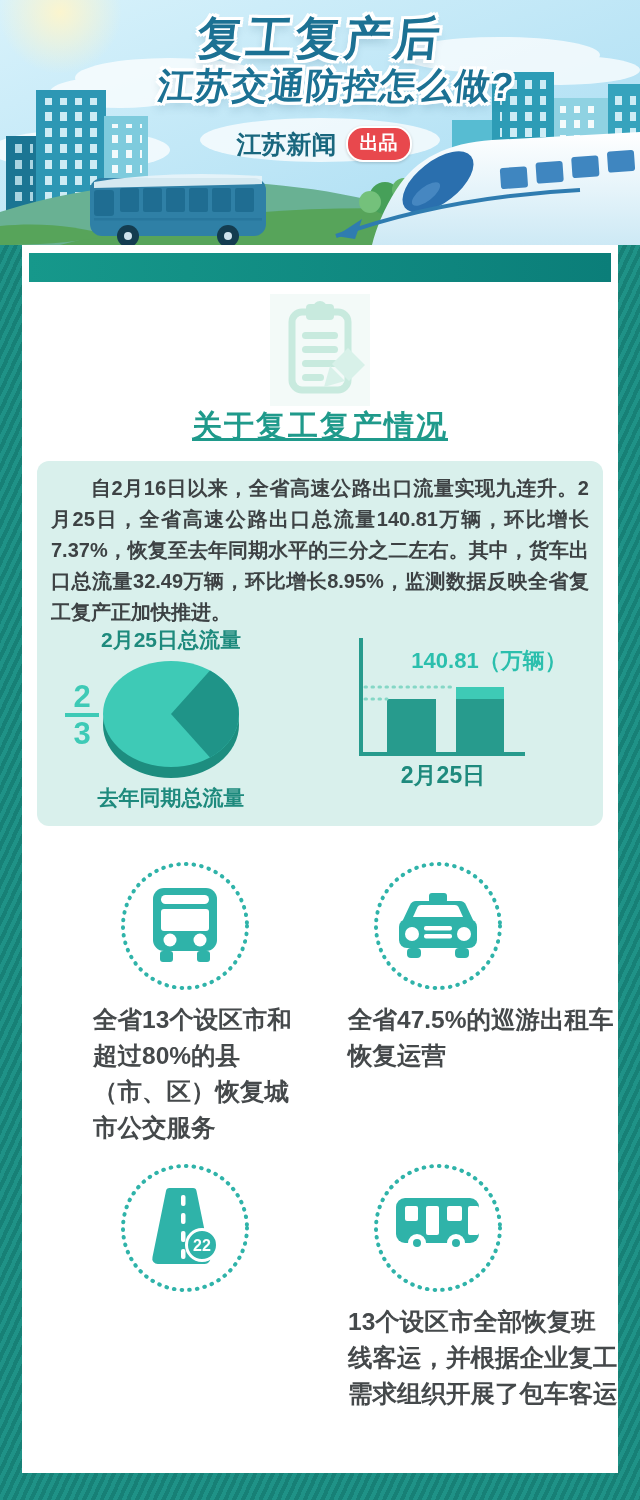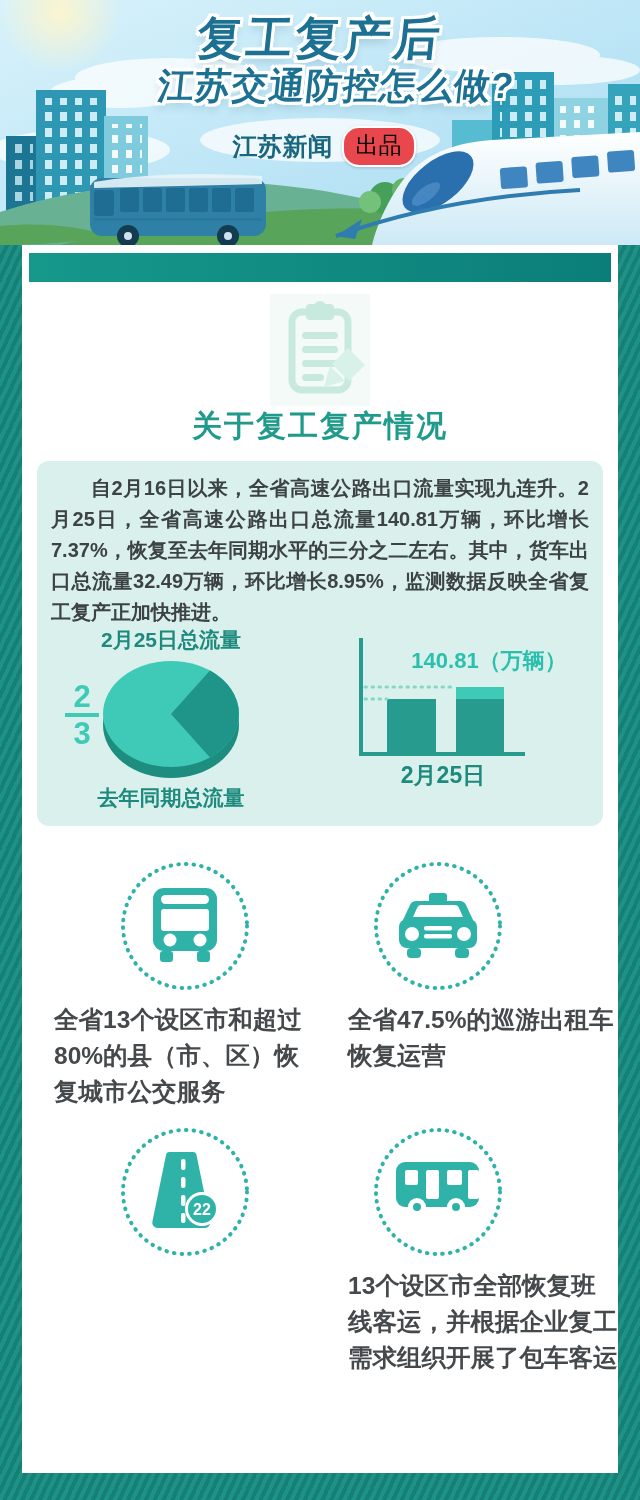--- a/index.html
+++ b/index.html
@@ -10,47 +10,47 @@
   .header{position:relative;width:640px;height:245px;overflow:hidden;}
   .header-art{position:absolute;left:0;top:0;width:640px;height:245px;}
   .title1,.title2{position:absolute;left:0;width:100%;text-align:center;font-weight:bold;
     color:#1c7193;transform:skewX(-6deg);
     text-shadow:-3px -3px 0 #fff,3px -3px 0 #fff,-3px 3px 0 #fff,3px 3px 0 #fff,
       0 -3px 0 #fff,0 3px 0 #fff,-3px 0 0 #fff,3px 0 0 #fff,0 6px 8px rgba(20,80,110,.25);}
   .title1{top:8px;font-size:46px;letter-spacing:3px;}
   .title2{top:62px;font-size:36px;letter-spacing:1px;padding-left:16px;}
   .byline{position:absolute;top:126px;left:24px;width:600px;display:flex;justify-content:center;align-items:center;gap:9px;}
   .byline-name{font-size:25px;font-weight:bold;color:#19677e;}
-  .byline-badge{background:#e8484d;color:#000000;font-size:23px;font-weight:normal;
+  .byline-badge{background:#e8484d;color:#ffffff;font-size:19px;font-weight:bold;
     padding:2px 12px 4px;border-radius:17px;border:2px solid #fff;box-shadow:0 1px 3px rgba(0,0,0,.18);}
   
   .card{margin:0 22px;height:1228px;background:#fff;box-sizing:border-box;overflow:hidden;}
   .card-topbar{height:29px;margin:8px 7px 0;background:linear-gradient(90deg,#16988b,#0b7e79);}
   .doc-wrap{width:100px;height:112px;margin:12px auto 0;}
-  .report-title{margin:0 0 14px;text-align:center;font-size:30px;color:#1f9a8b;font-weight:bold;letter-spacing:2px;}
+  .report-title{margin:0 0 14px;text-align:center;font-size:30px;color:#1f9a8b;font-weight:bold;letter-spacing:2px;text-decoration:underline;}
   .info-box{margin:0 15px;background:#d9f0ec;border-radius:12px;padding:12px 14px 16px;}
   .paragraph{font-size:20px;line-height:31px;color:#3d4244;font-weight:bold;text-indent:2em;margin:0;text-align:justify;}
   .charts{display:flex;margin-top:0;gap:48px;}
   .pie-col{width:285px;position:relative;}
   .bar-col{flex:1;position:relative;}
   .pie-label-top,.pie-label-bottom{text-align:center;color:#1e8a7d;font-weight:bold;font-size:21px;line-height:24px;}
   .pie-area{position:relative;height:134px;}
   .pie-svg{position:absolute;left:50%;top:2px;transform:translateX(-50%);}
   .fraction{position:absolute;left:14px;top:28px;width:34px;text-align:center;
     color:#3ecab6;font-weight:bold;font-size:31px;line-height:33px;}
   .frac-num{display:block;border-bottom:4px solid #3ecab6;padding:0 4px;}
   .frac-den{display:block;}
   .bar-svg text{font-family:"Liberation Sans","DejaVu Sans",sans-serif;font-weight:bold;}
   .transport-title{margin:26px 0 0;text-align:center;font-size:27px;color:#454a4c;font-weight:bold;}
   .grid{display:grid;grid-template-columns:1fr 1fr;margin-top:34px;row-gap:16px;}
   .circle-svg{display:block;}
   .cell-l .circle-svg{margin-left:97px;}
   .cell-r .circle-svg{margin-left:52px;}
   .cell-text{font-size:24.5px;line-height:36px;color:#45494b;font-weight:bold;margin:10px 0 0;}
-  .cell-l .cell-text{margin-left:32px;margin-right:14px;}
+  .cell-l .cell-text{margin-left:71px;margin-right:14px;}
   .cell-r .cell-text{margin-left:28px;margin-right:0;}
   .icon-badge-text{font-weight:bold;}
 </style>
 </head>
 <body>
 
 <div class="page">
 
   <header class="header">
     <svg class="header-art" viewBox="0 0 640 245" preserveAspectRatio="none" aria-hidden="true">

